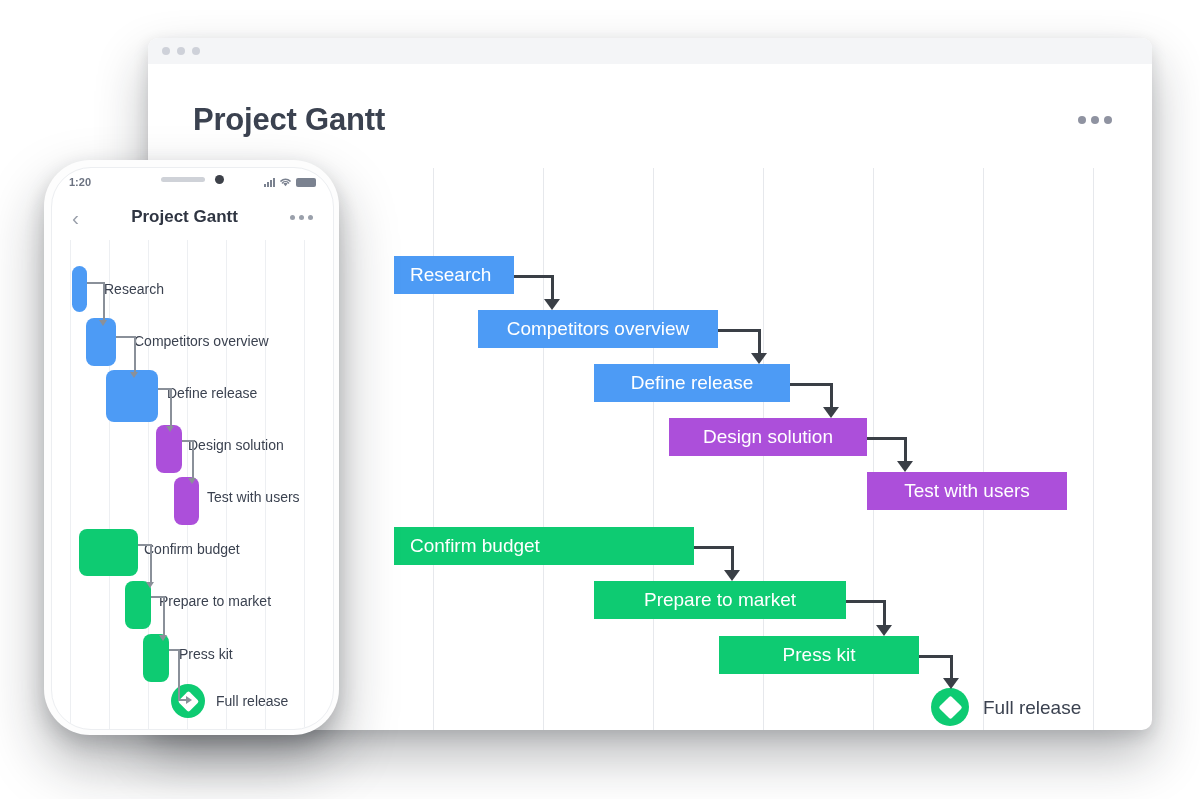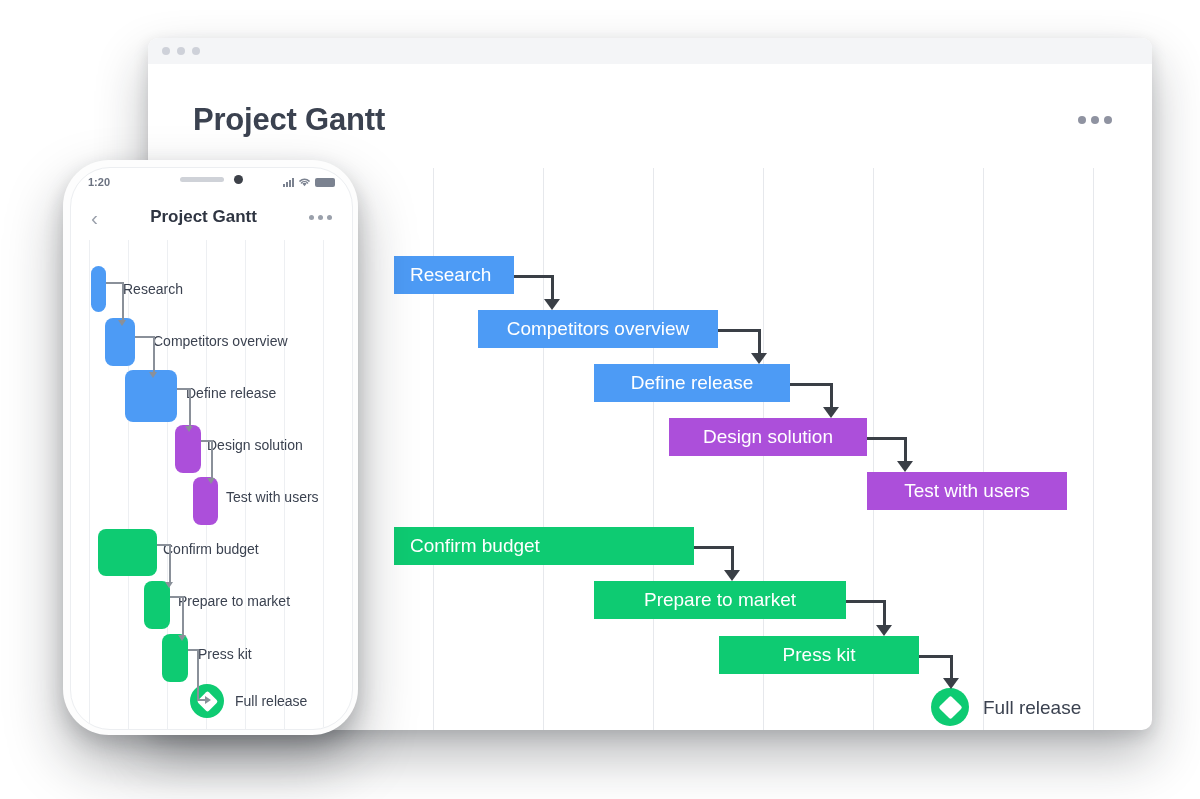--- a/index.html
+++ b/index.html
@@ -133,21 +133,21 @@
     position: absolute;
     width: 0; height: 0;
     border-left: 8px solid transparent;
     border-right: 8px solid transparent;
     border-top: 11px solid #3a3f46;
   }
 
   
   #phone {
     position: absolute;
-    left: 63px;
+    left: 44px;
     top: 160px;
     width: 295px;
     height: 575px;
     background: #fdfdfd;
     border-radius: 46px;
     box-shadow: 0 28px 56px rgba(22,26,33,0.34), 0 8px 20px rgba(22,26,33,0.18);
   }
   #phone-bezel {
     position: absolute;
     left: 7px; top: 7px;

